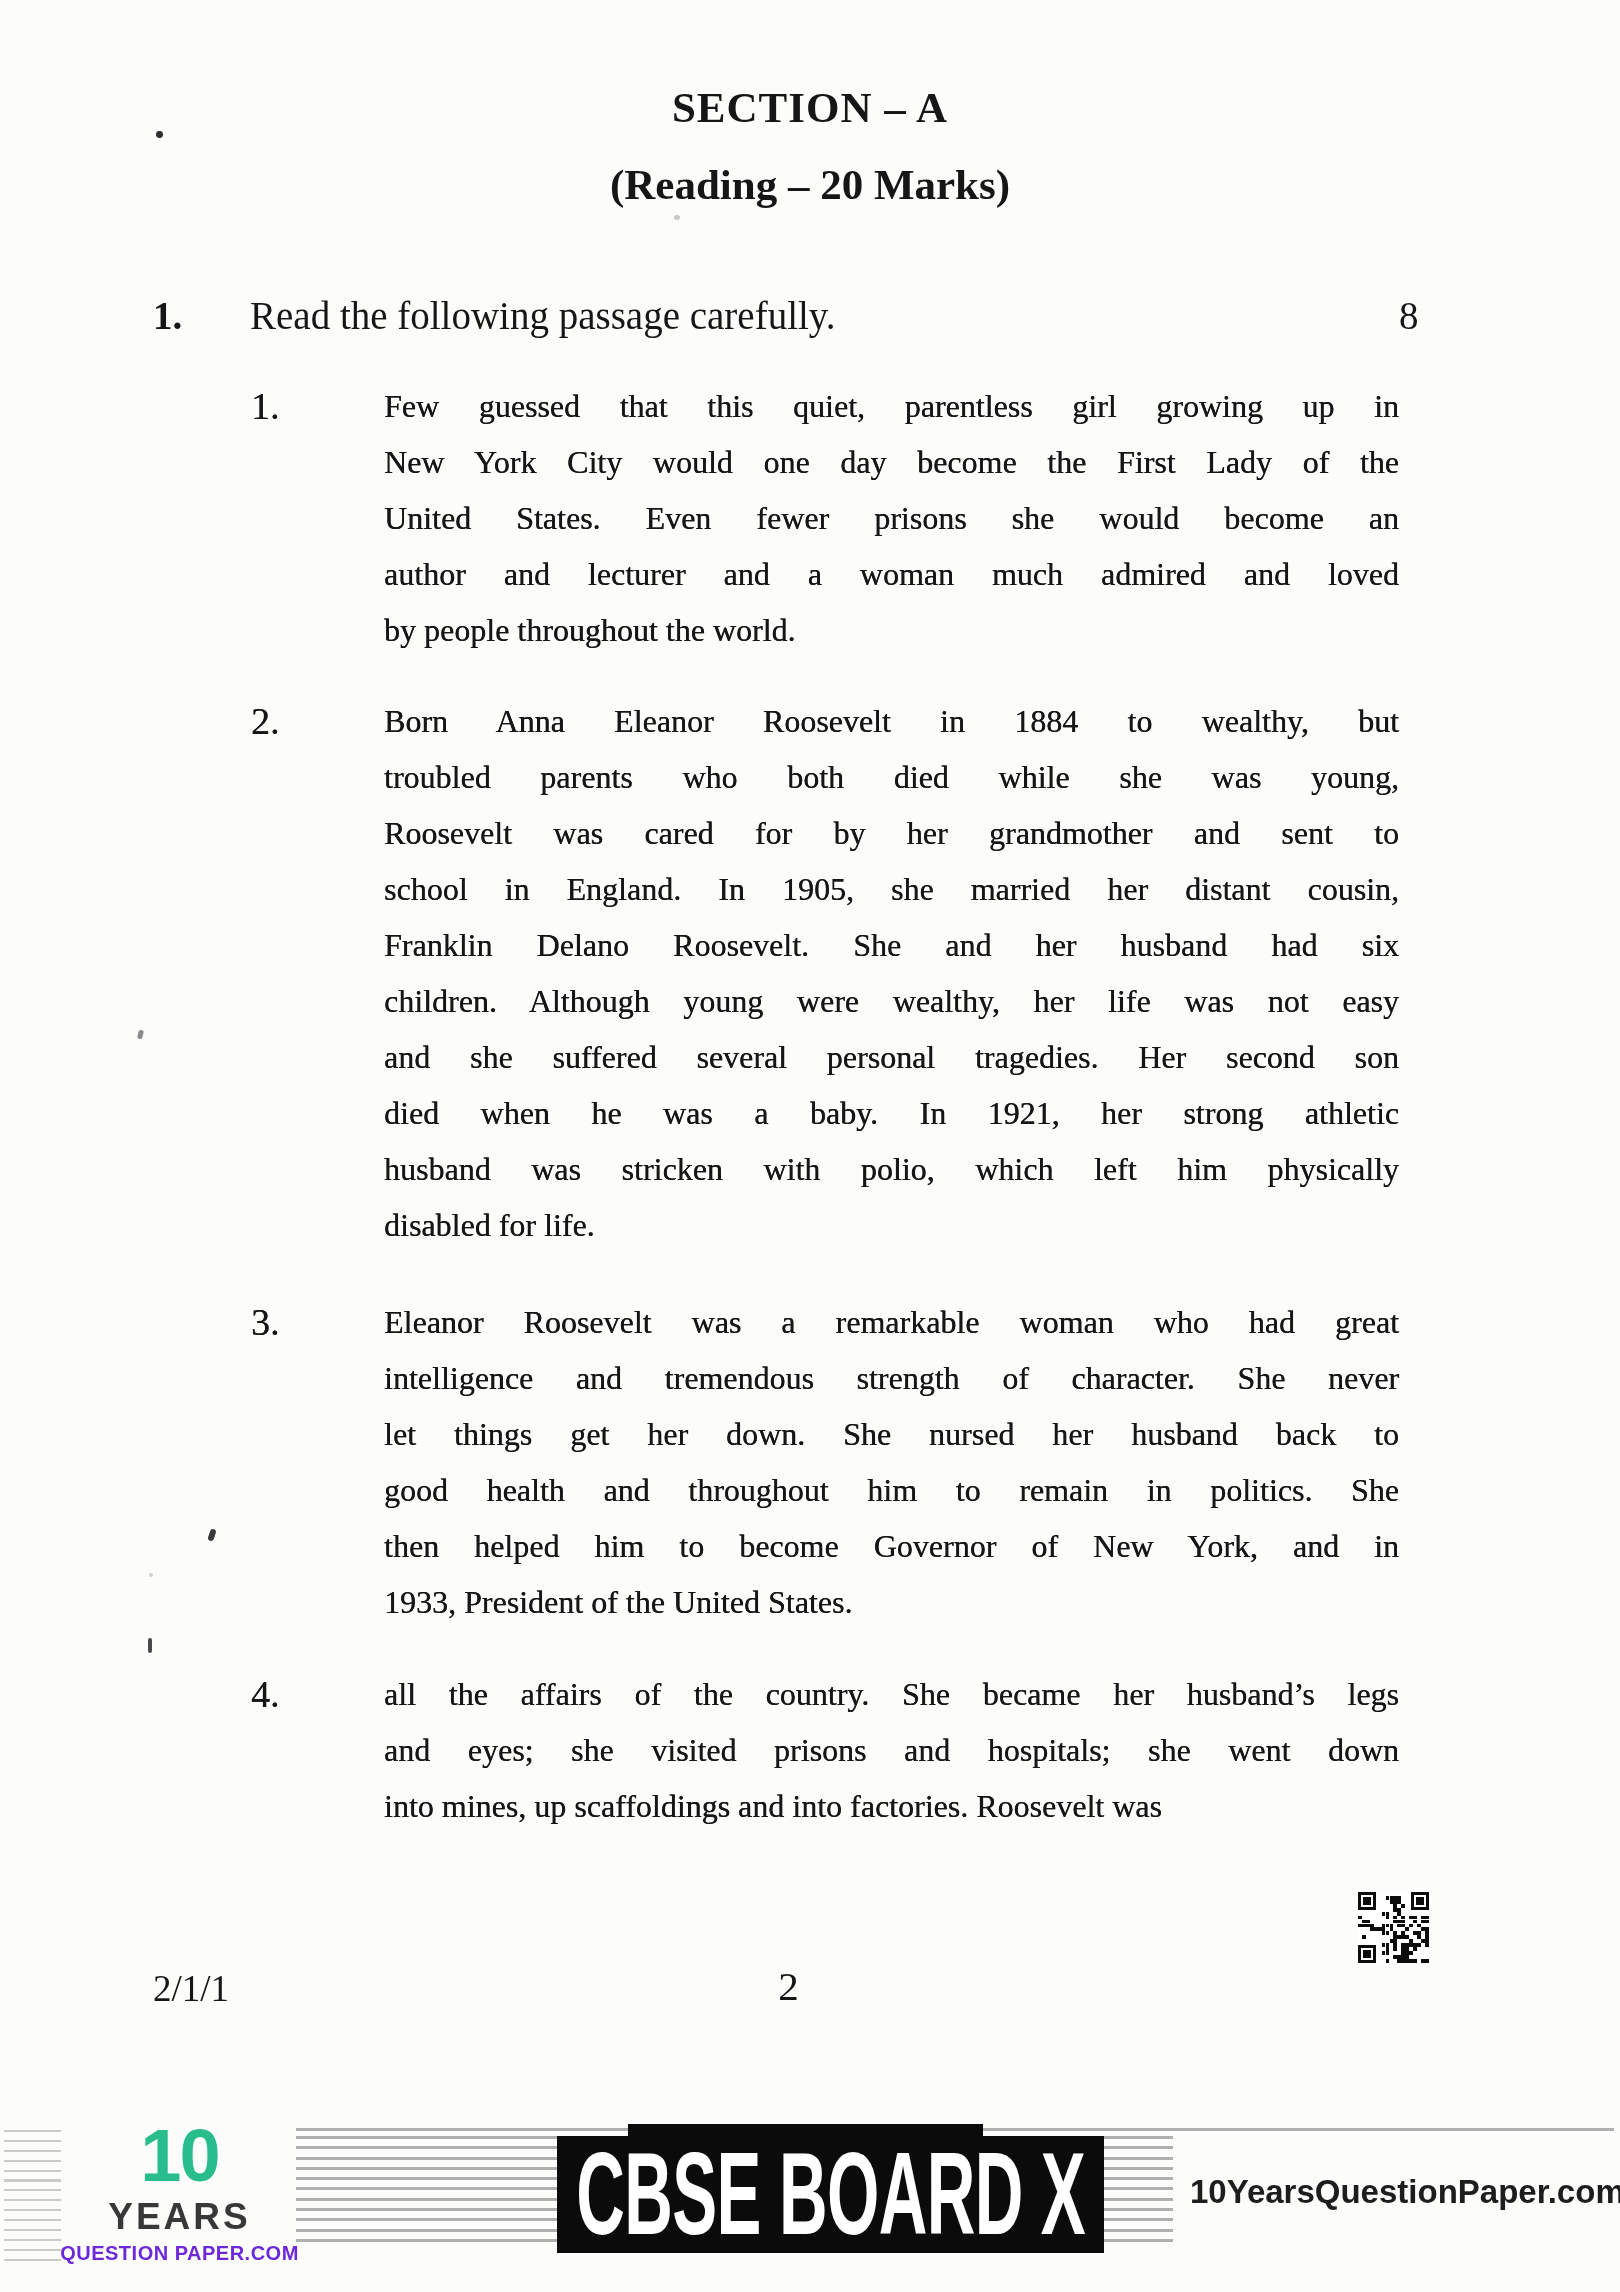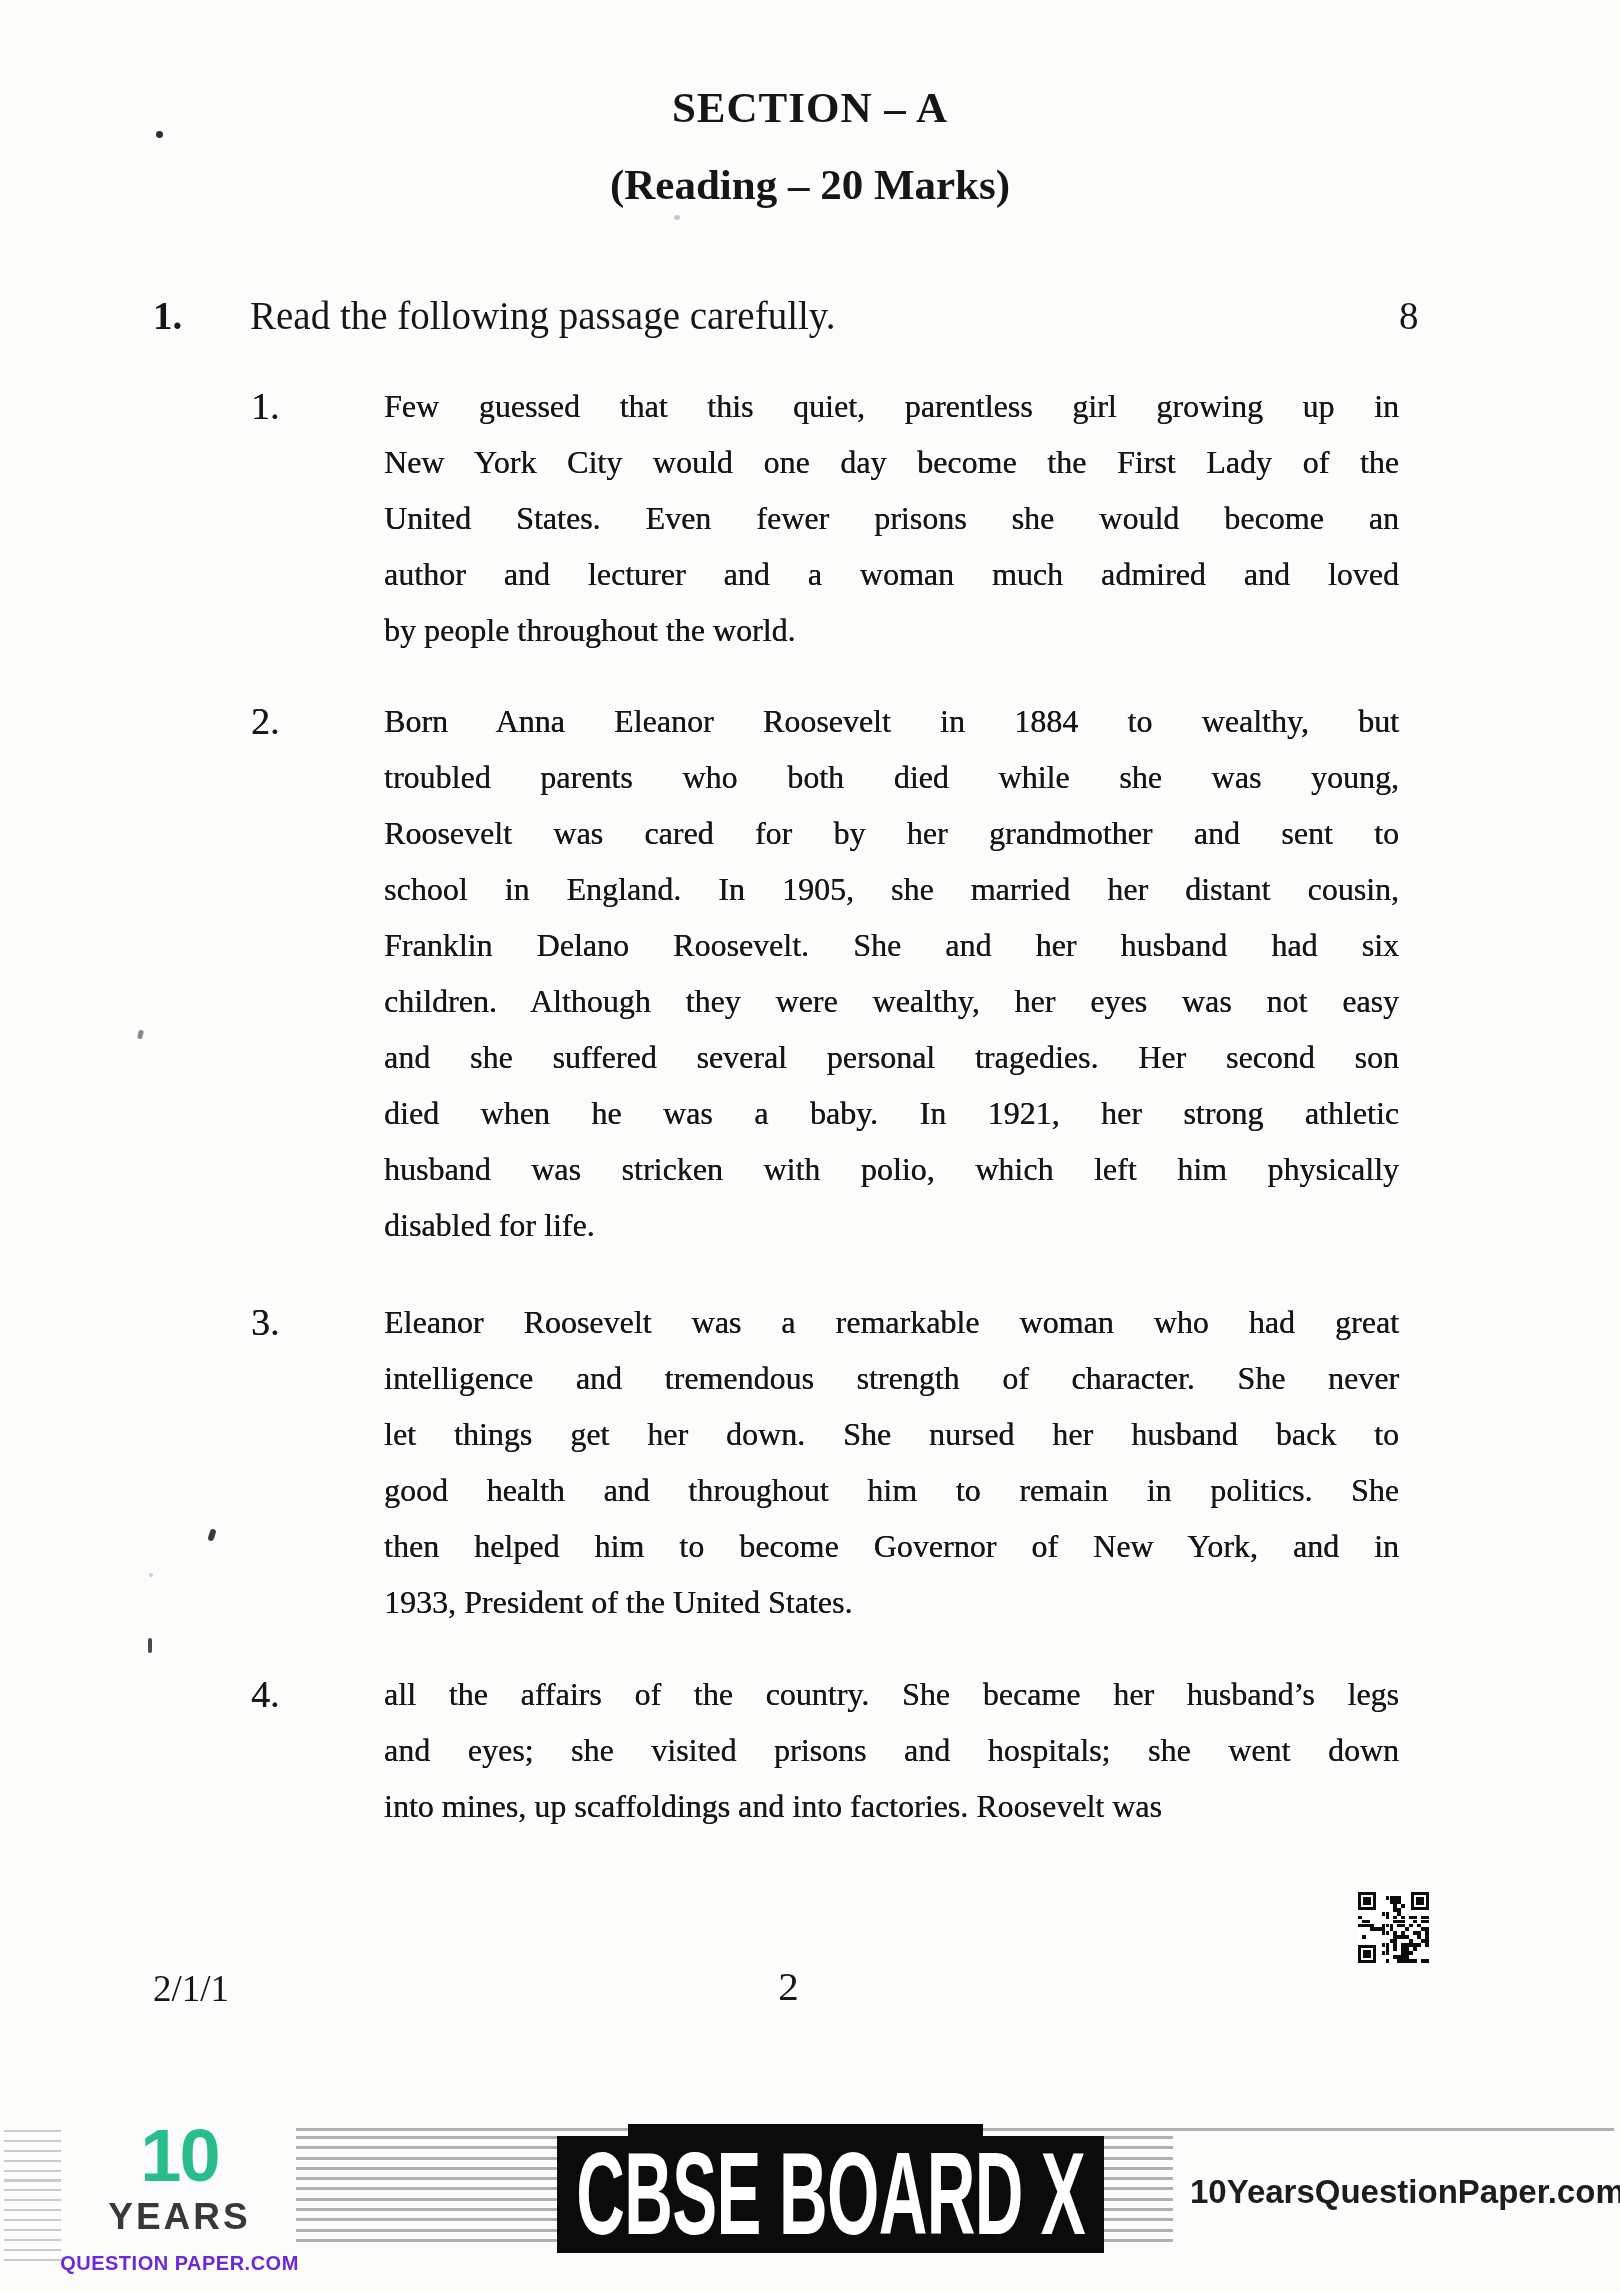--- a/index.html
+++ b/index.html
@@ -60,21 +60,21 @@
     background:repeating-linear-gradient(to bottom,#c2c2c2 0 2px,transparent 2px 9.9px);
     opacity:.85;
   }
   .stripes-mid{
     position:absolute;left:296px;top:27.6px;width:877px;height:112px;
     background:repeating-linear-gradient(to bottom,#b0b0b0 0 3px,transparent 3px 10.3px);
   }
   .stripe-topline{position:absolute;left:296px;top:19.7px;width:1318px;height:3px;background:#b0b0b0;}
   .logo{position:absolute;left:59px;top:11px;width:241px;text-align:center;line-height:1;}
   .logo-top{font-size:74px;font-weight:800;letter-spacing:-2px;margin-bottom:4.9px;}
-  .logo-mid{font-size:37px;font-weight:600;letter-spacing:3px;color:#383838;margin-bottom:18px;}
+  .logo-mid{font-size:37px;font-weight:600;letter-spacing:3px;color:#383838;margin-bottom:8px;}
   .logo-bottom{font-size:20px;font-weight:700;letter-spacing:0.5px;color:#6d28d9;white-space:nowrap;}
   .badge{
     position:absolute;left:557px;top:27.6px;width:547px;height:117px;
     display:flex;align-items:center;justify-content:center;z-index:2;
   }
   .badge::before{content:"";position:absolute;left:71px;top:-11.8px;width:355px;height:15.8px;background:inherit;}
   .badge-label{
     font-size:116px;font-weight:800;line-height:1;white-space:nowrap;
     transform:scaleX(0.58);letter-spacing:-1px;
   }
@@ -111,21 +111,21 @@
         <div class="pline">author and lecturer and a woman much admired and loved</div>
         <div class="pline last">by people throughout the world.</div>
       </div>
       <div class="para" style="top: 693px;">
         <div class="para-num">2.</div>
         <div class="pline">Born Anna Eleanor Roosevelt in 1884 to wealthy, but</div>
         <div class="pline">troubled parents who both died while she was young,</div>
         <div class="pline">Roosevelt was cared for by her grandmother and sent to</div>
         <div class="pline">school in England. In 1905, she married her distant cousin,</div>
         <div class="pline">Franklin Delano Roosevelt. She and her husband had six</div>
-        <div class="pline">children. Although they were wealthy, her eyes was not easy</div>
+        <div class="pline">children. Although young were wealthy, her life was not easy</div>
         <div class="pline">and she suffered several personal tragedies. Her second son</div>
         <div class="pline">died when he was a baby. In 1921, her strong athletic</div>
         <div class="pline">husband was stricken with polio, which left him physically</div>
         <div class="pline last">disabled for life.</div>
       </div>
       <div class="para" style="top: 1294px;">
         <div class="para-num">3.</div>
         <div class="pline">Eleanor Roosevelt was a remarkable woman who had great</div>
         <div class="pline">intelligence and tremendous strength of character. She never</div>
         <div class="pline">let things get her down. She nursed her husband back to</div>

